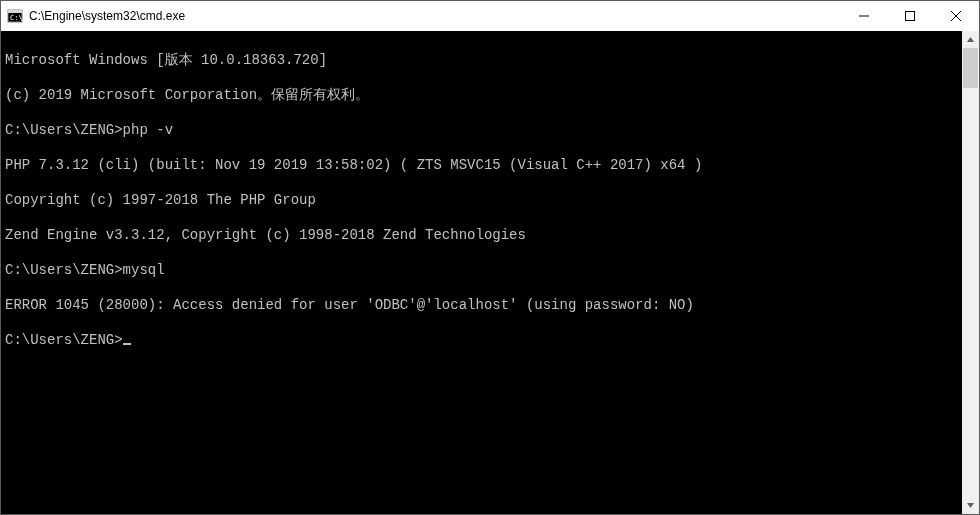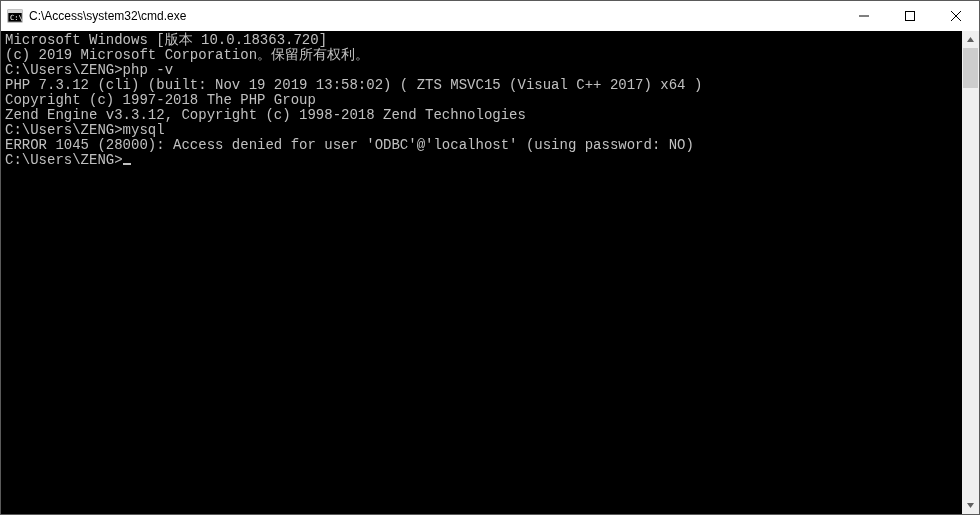--- a/index.html
+++ b/index.html
@@ -70,21 +70,21 @@
     flex: 1;
     background: #000;
     color: #c0c0c0;
     font-family: "NSimSun","SimSun","Consolas","Courier New",monospace;
     font-size: 14px;
     line-height: 15px;
     padding: 2px 2px 2px 4px;
     white-space: pre;
     overflow: hidden;
   }
-  .terminal .line { white-space: pre; }
+  .terminal .line { white-space: pre; margin-top: 20px; }
   .cursor {
     display: inline-block;
     width: 8px;
     height: 2px;
     background: #c0c0c0;
     vertical-align: -1px;
     margin-left: 0px;
   }
   .scrollbar {
     width: 17px;
@@ -122,21 +122,21 @@
 
   <div class="titlebar">
     <div class="title-left">
       <span class="app-icon">
         <svg width="16" height="16" viewBox="0 0 16 16">
           <rect x="1" y="2" width="14" height="12" fill="#000" stroke="#888" stroke-width="1"></rect>
           <rect x="1" y="2" width="14" height="3" fill="#d8d8d8"></rect>
           <text x="3" y="12" font-size="7" fill="#fff" font-family="monospace">C:\</text>
         </svg>
       </span>
-      <span class="title-text">C:\Access\system32\cmd.exe</span>
+      <span class="title-text">C:\Engine\system32\cmd.exe</span>
     </div>
     <div class="title-buttons">
       <div class="title-btn">
         <svg width="10" height="10" viewBox="0 0 10 10">
             <line x1="0" y1="5" x2="10" y2="5" stroke="#000" stroke-width="1"></line>
           </svg>
       </div>
       <div class="title-btn">
         <svg width="10" height="10" viewBox="0 0 10 10">
             <rect x="0.5" y="0.5" width="9" height="9" fill="none" stroke="#000" stroke-width="1"></rect>

